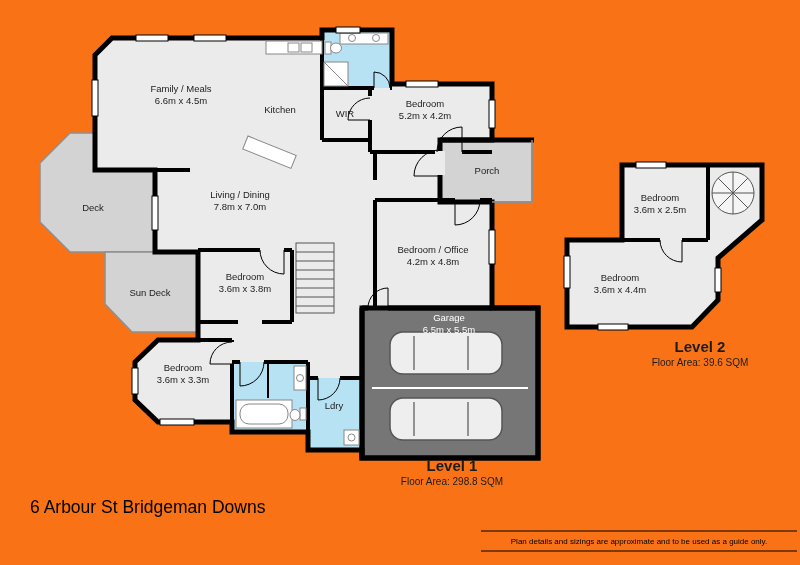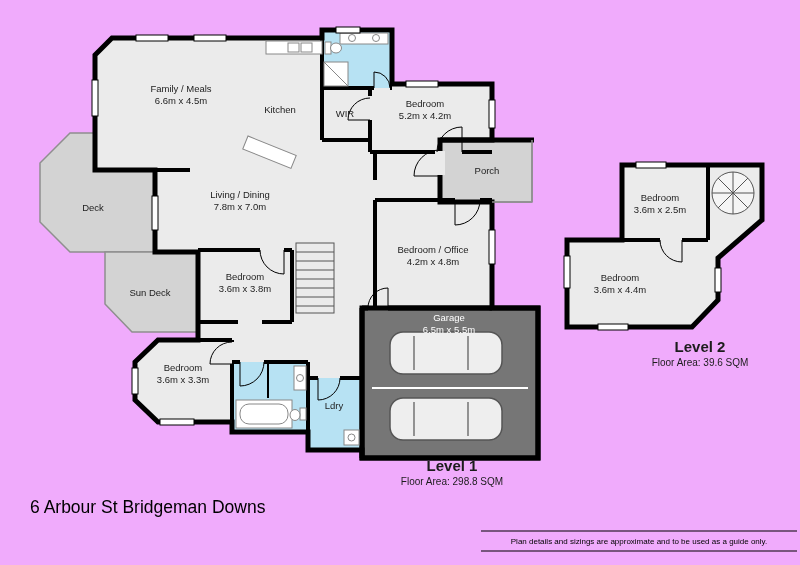--- a/index.html
+++ b/index.html
@@ -1,21 +1,21 @@
 <!DOCTYPE html>
 <html><head>
 <meta charset="utf-8">
 <style>
   html, body { margin: 0; padding: 0; background: #ffffff; }
   body { font-family: "Liberation Sans", "DejaVu Sans", sans-serif; }
   .canvas {
     position: relative;
     width: 800px;
     height: 565px;
-    background: #f0abfc;
+    background: #f97316;
     overflow: hidden;
   }
   svg { display: block; }
   text {
     font-family: "Liberation Sans", "DejaVu Sans", sans-serif;
     fill: #1c1c1c;
   }
   .room-label { font-size: 9.5px; }
   .room-label-light { font-size: 9.5px; fill: #ffffff; }
   .level-name { font-size: 15px; font-weight: bold; }

